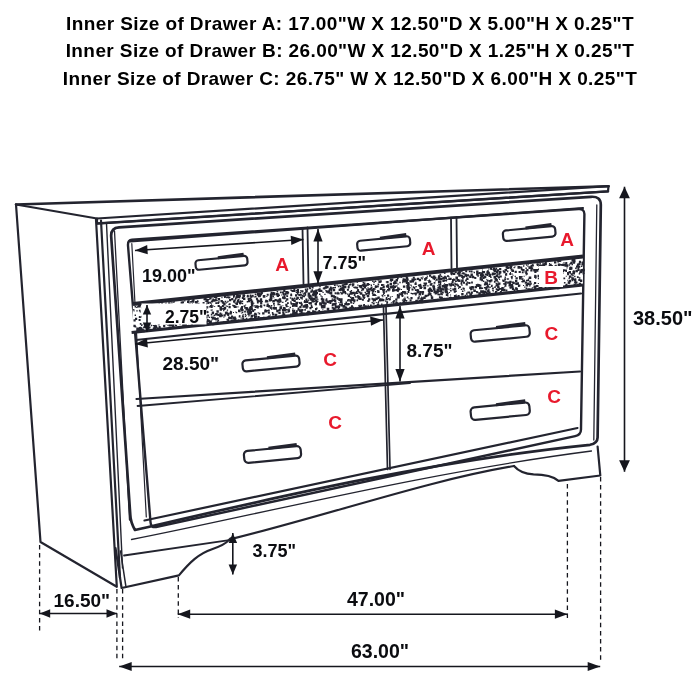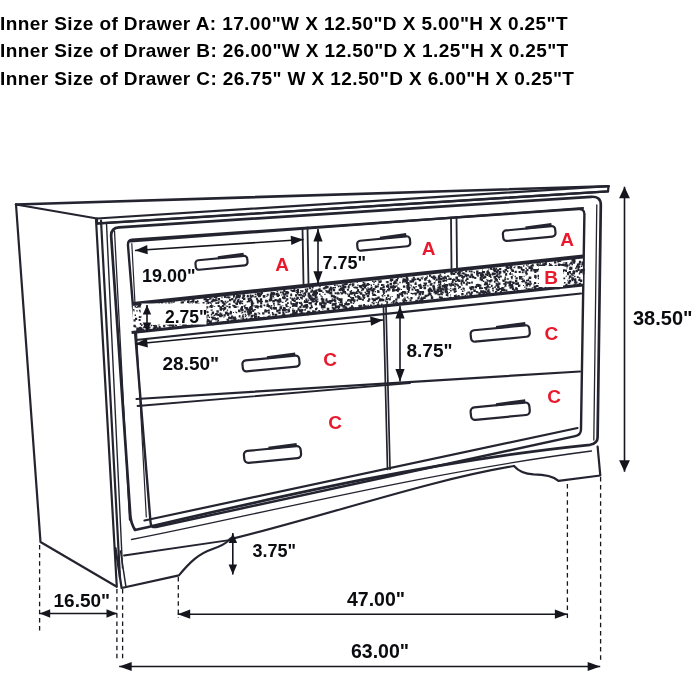--- a/index.html
+++ b/index.html
@@ -1,14 +1,14 @@
 <!DOCTYPE html>
 <html><head><meta charset="utf-8"><style>
 html,body{margin:0;padding:0;background:#fff;width:700px;height:700px;overflow:hidden}
-.hd{position:absolute;top:10px;left:0;width:700px;text-align:left;font-family:"Liberation Sans",sans-serif;font-weight:bold;font-size:19px;line-height:27.3px;color:#000;letter-spacing:0.4px}
+.hd{position:absolute;top:10px;left:0;width:700px;text-align:center;font-family:"Liberation Sans",sans-serif;font-weight:bold;font-size:19px;line-height:27.3px;color:#000;letter-spacing:0.4px}
 svg{position:absolute;top:0;left:0}
 </style></head>
 <body>
 <svg width="700" height="700" viewBox="0 0 700 700" font-family="Liberation Sans, sans-serif">
 <rect width="700" height="700" fill="#ffffff"></rect>
 <g stroke="#23242f" fill="none" stroke-width="2.2" stroke-linejoin="round" stroke-linecap="round">
   <path d="M16 204.5 L608.5 186.2" stroke-width="2.6"></path>
   <path d="M16 204.5 L97 218.5 L608.5 186.2"></path>
   <path d="M97 218.5 L97 223.5 L608 191.4 L608.5 186.2"></path>
   <path d="M97 223.5 L608 191.4" stroke-width="2.4"></path>

